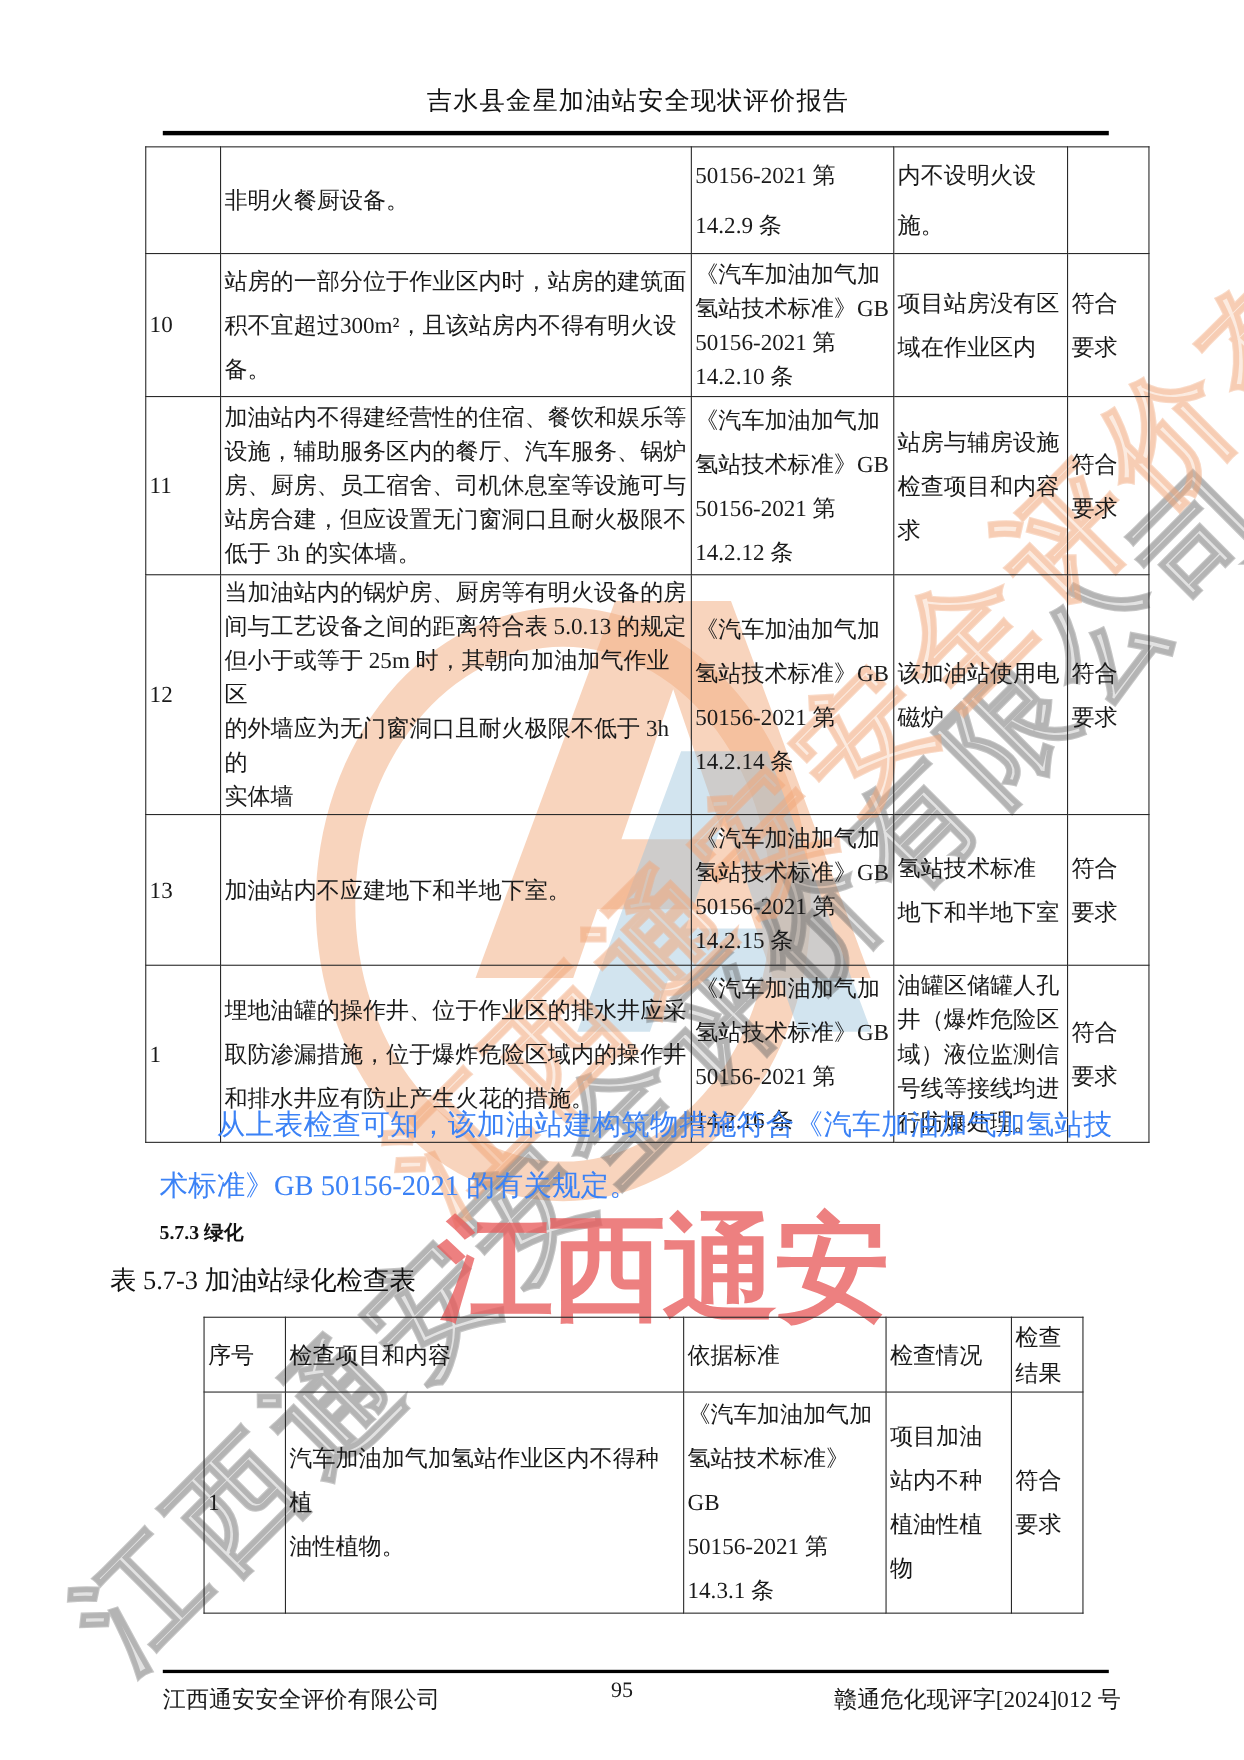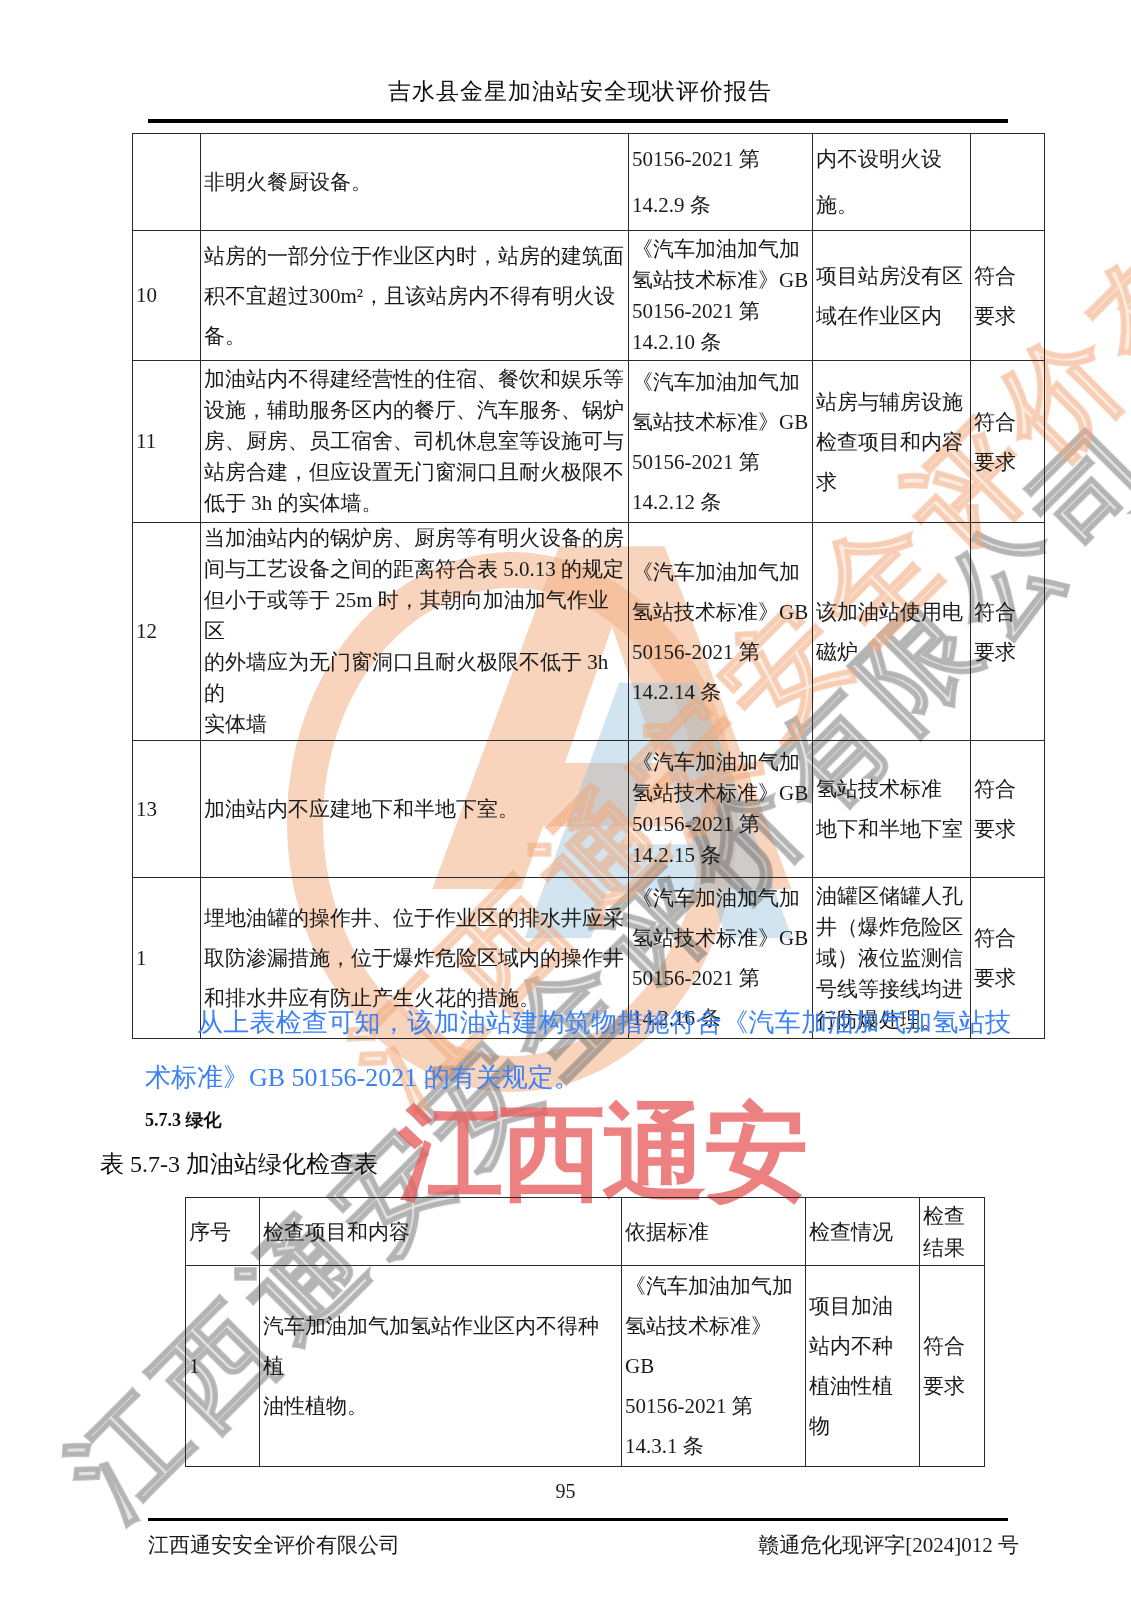--- a/index.html
+++ b/index.html
@@ -62,21 +62,21 @@
     position:absolute;left:145px;top:995px;width:866px;
     font-size:26px;line-height:55px;text-align:justify;text-indent:2em;color:#3b82f6;
   }
   .section-heading{
     position:absolute;left:145px;top:1108px;font-size:18px;font-weight:bold;color:#111;
   }
   .table-caption{
     position:absolute;left:100px;top:1148px;width:1020px;
     font-size:24px;color:#111;
   }
-  .page-number{position:absolute;left:0;top:1480px;width:1131px;text-align:center;font-size:20px;}
+  .page-number{position:absolute;left:0;top:1526px;width:1131px;text-align:center;font-size:20px;}
   .footer-left{position:absolute;left:148px;top:1531px;font-size:21px;}
   .footer-right{position:absolute;right:112px;top:1531px;font-size:21px;}
 </style>
 </head>
 <body>
 
 <div class="page">
 
   <div class="wm wm-ring"></div>
   <div class="wm wm-letter wm-letter-orange">A</div>

